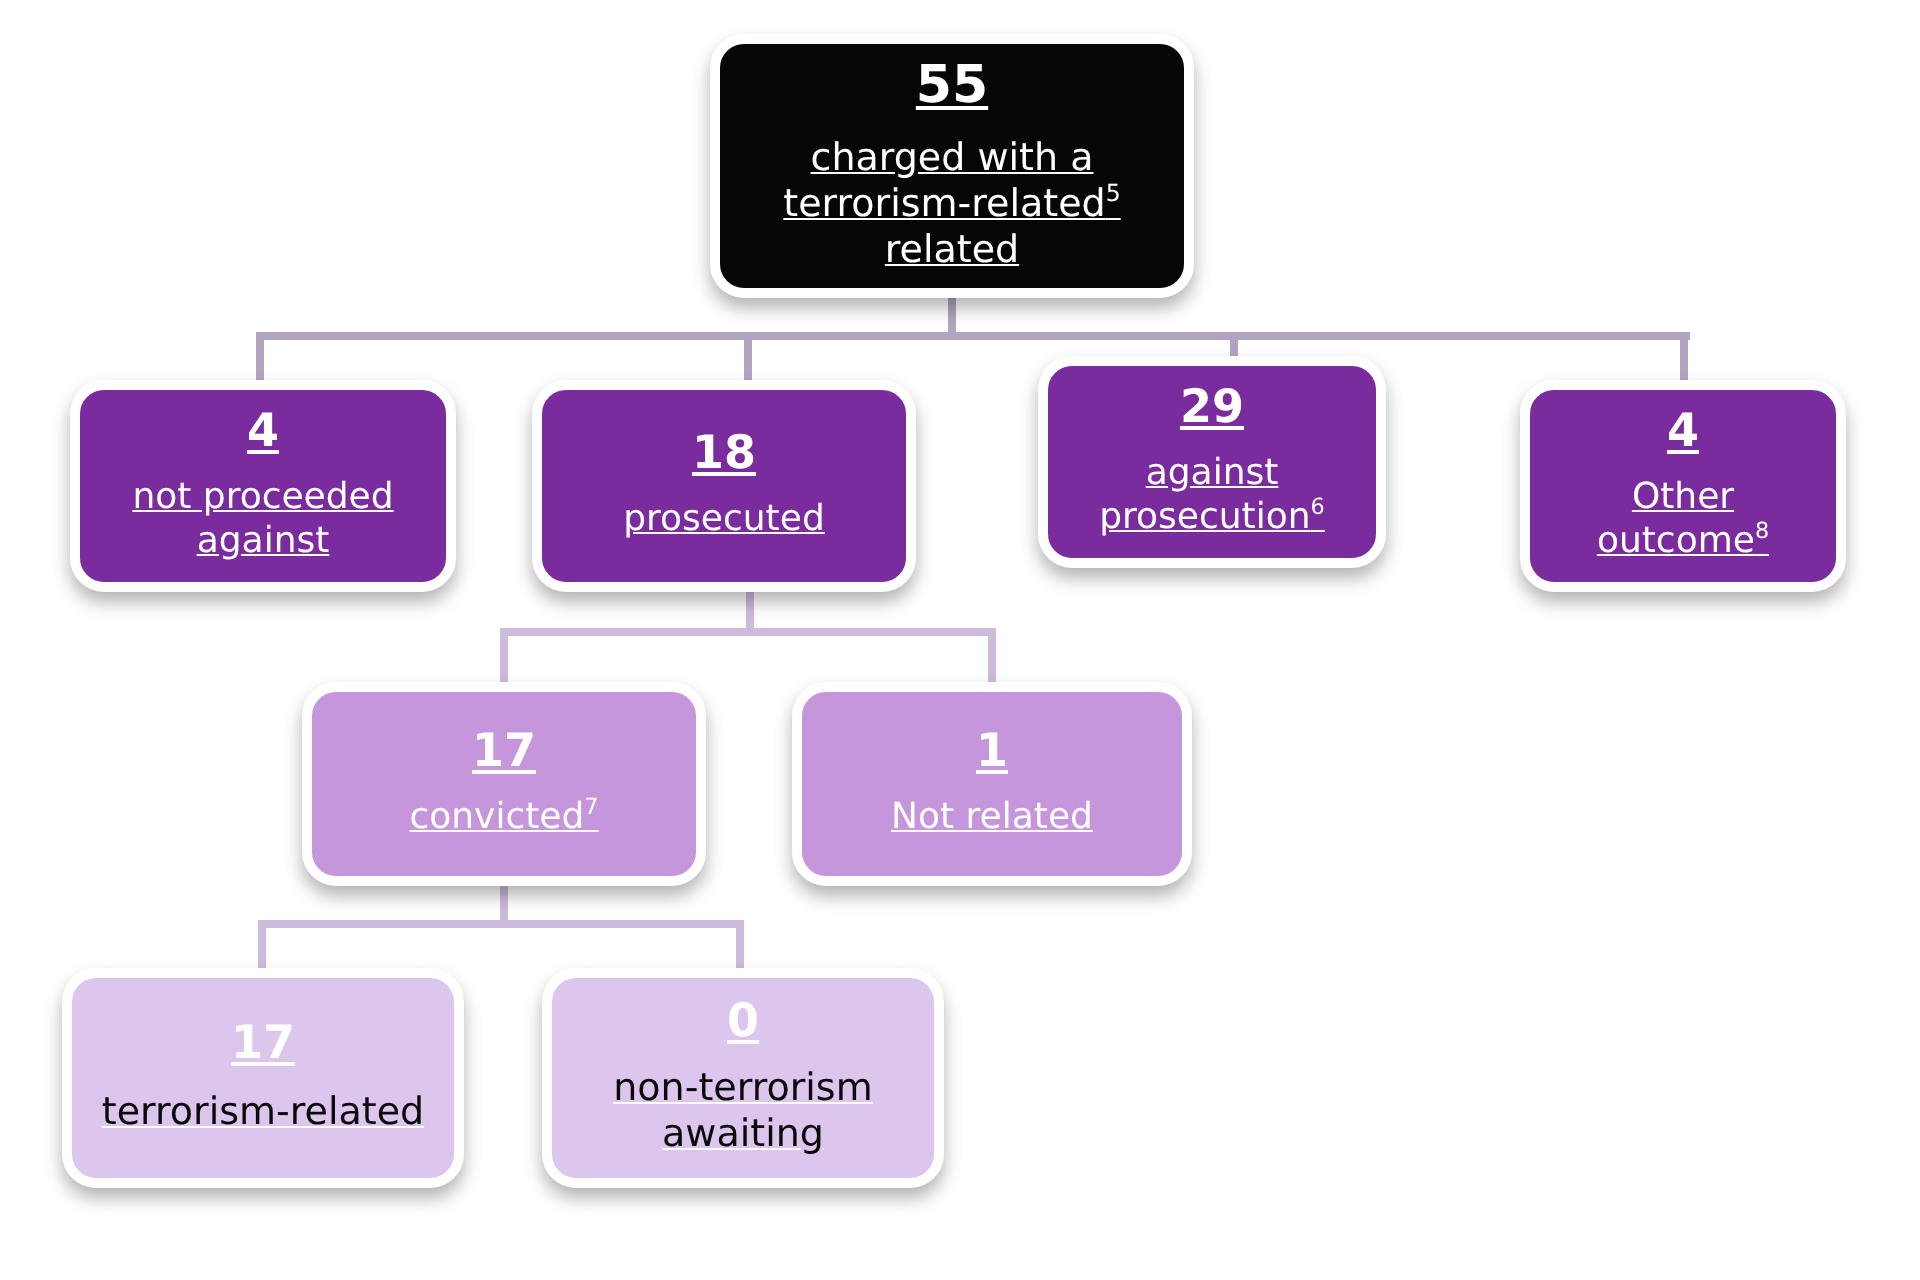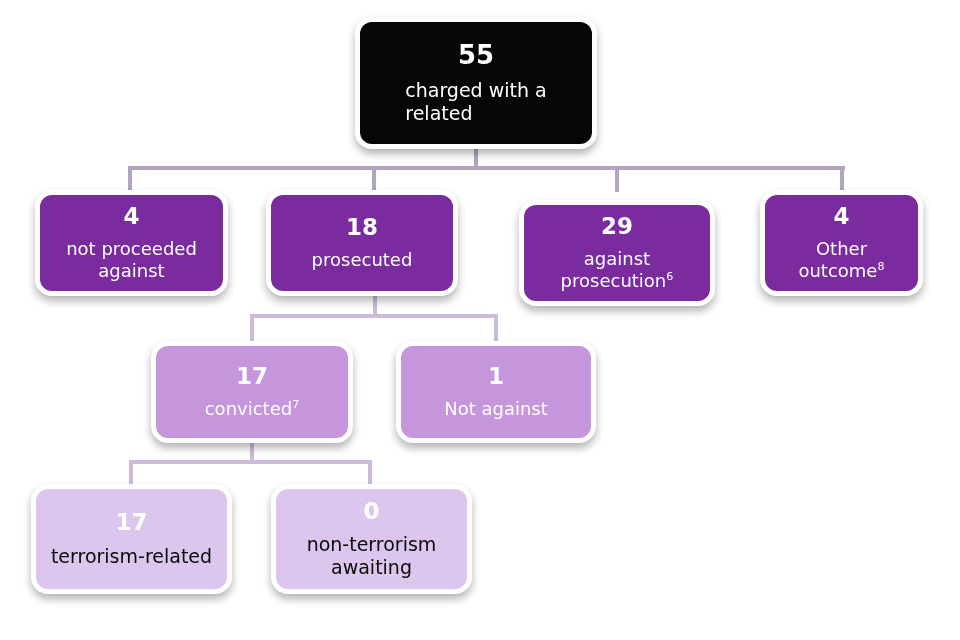--- a/index.html
+++ b/index.html
@@ -9,21 +9,21 @@
     position:relative;overflow:hidden;
   }
   .stage{position:absolute;left:0;top:0;width:960px;height:640px;}
   .line{position:absolute;background:var(--connA,#b2a4c0);}
   .line.light{background:var(--connB,#ccbbdb);}
   .node{
     position:absolute;box-sizing:border-box;
     border:5px solid #ffffff;border-radius:17px;
     box-shadow:0 5px 9px rgba(0,0,0,0.30);
     display:flex;flex-direction:column;align-items:center;justify-content:center;
-    text-align:left;color:#ffffff;
+    text-align:center;color:#ffffff;text-decoration:underline;
   }
   .lvl1{background:var(--lvl1,#060606);}
   .lvl2{background:var(--lvl2,#7a2b9d);}
   .lvl3{background:var(--lvl3,#c696dd);}
   .lvl4{background:var(--lvl4,#dcc6ee);}
   .val{font-weight:bold;font-size:23px;line-height:1.1;margin-bottom:9px;}
   .lvl1 .val{font-size:26px;margin-bottom:10px;}
   .ln{font-size:18px;line-height:1.22;}
   .lvl1 .ln{font-size:19px;}
   .lvl4 .ln{color:#0a0a0a;font-size:19px;}
@@ -49,55 +49,56 @@
 
   <div class="line light" style="left:250px;top:441px;width:4px;height:21px;"></div>
   <div class="line light" style="left:129px;top:460px;width:243px;height:4px;"></div>
   <div class="line light" style="left:129px;top:460px;width:4px;height:27px;"></div>
   <div class="line light" style="left:368px;top:460px;width:4px;height:27px;"></div>
 
   <div class="node lvl1" style="left:355px;top:17px;width:242px;height:132px;">
     <div class="val">55</div>
     <div class="lbl">
       <div class="ln"><span>charged with a</span></div>
+      <div class="ln"><span>terrorism-related</span><sup>5</sup></div>
       <div class="ln"><span>related</span></div>
     </div>
   </div>
 
   <div class="node lvl2" style="left:35px;top:190px;width:193px;height:106px;">
     <div class="val">4</div>
     <div class="ln"><span>not proceeded</span></div>
     <div class="ln"><span>against</span></div>
   </div>
 
   <div class="node lvl2" style="left:266px;top:190px;width:192px;height:106px;">
     <div class="val">18</div>
     <div class="ln"><span>prosecuted</span></div>
   </div>
 
-  <div class="node lvl2" style="left:519px;top:200px;width:196px;height:106px;">
+  <div class="node lvl2" style="left:519px;top:178px;width:174px;height:106px;">
     <div class="val">29</div>
     <div class="ln"><span>against</span></div>
     <div class="ln"><span>prosecution</span><sup>6</sup></div>
   </div>
 
   <div class="node lvl2" style="left:760px;top:190px;width:163px;height:106px;">
     <div class="val">4</div>
     <div class="ln"><span>Other</span></div>
     <div class="ln"><span>outcome</span><sup>8</sup></div>
   </div>
 
   <div class="node lvl3" style="left:151px;top:341px;width:202px;height:102px;">
     <div class="val">17</div>
     <div class="ln"><span>convicted</span><sup>7</sup></div>
   </div>
 
   <div class="node lvl3" style="left:396px;top:341px;width:200px;height:102px;">
     <div class="val">1</div>
-    <div class="ln"><span>Not against</span></div>
+    <div class="ln"><span>Not related</span></div>
   </div>
 
   <div class="node lvl4" style="left:31px;top:484px;width:201px;height:110px;">
     <div class="val">17</div>
     <div class="ln"><span>terrorism-related</span></div>
   </div>
 
   <div class="node lvl4" style="left:271px;top:484px;width:201px;height:110px;">
     <div class="val">0</div>
     <div class="ln"><span>non-terrorism</span></div>

